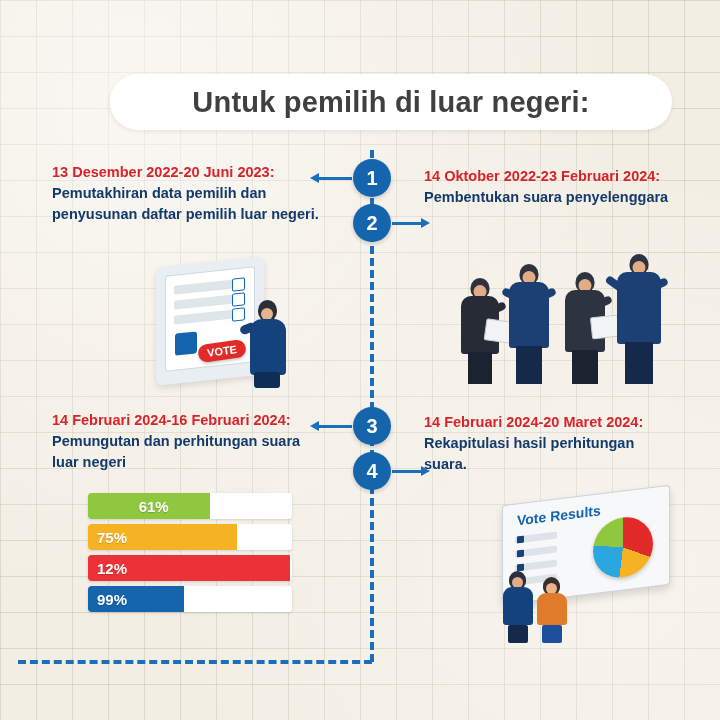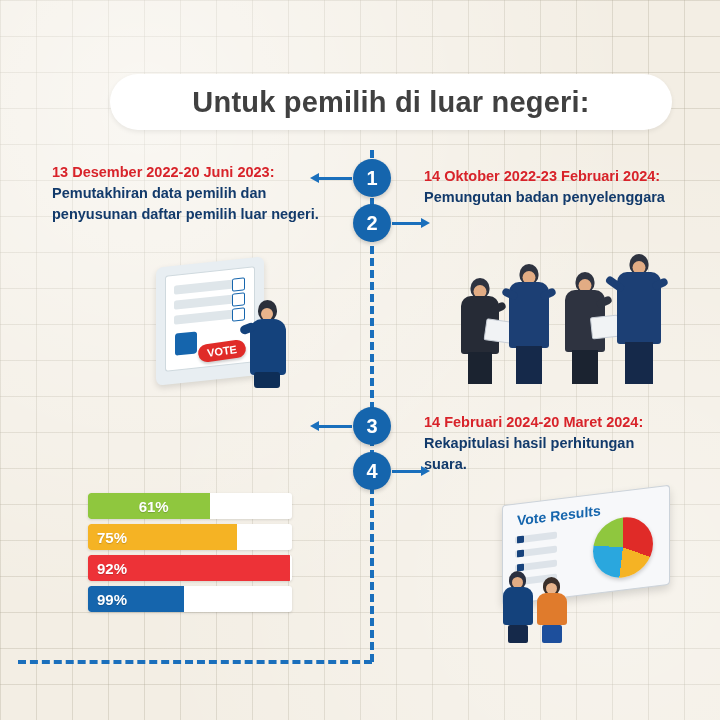--- a/index.html
+++ b/index.html
@@ -306,23 +306,27 @@
   <div class="arrow left a3"></div>
   <div class="arrow right a4"></div>
 
   <div class="tblock t1">
     <span class="hd">13 Desember 2022-20 Juni 2023:</span>
     <span class="bd">Pemutakhiran data pemilih dan penyusunan daftar pemilih luar negeri.</span>
   </div>
 
   <div class="tblock t2">
     <span class="hd">14 Oktober 2022-23 Februari 2024:</span>
-    <span class="bd">Pemungutan badan penyelenggara</span>
-  </div>
-
+    <span class="bd">Pembentukan suara penyelenggara</span>
+  </div>
+
+  <div class="tblock t3">
+    <span class="hd">14 Februari 2024-16 Februari 2024:</span>
+    <span class="bd">Pemungutan dan perhitungan suara luar negeri</span>
+  </div>
 
   <div class="tblock t4">
     <span class="hd">14 Februari 2024-20 Maret 2024:</span>
     <span class="bd">Rekapitulasi hasil perhitungan suara.</span>
   </div>
 
   <div class="ill1">
     <div class="tabletA">
       <div class="screen">
         <div class="row r1"></div>
@@ -385,21 +389,21 @@
         <span class="bar-label">61%</span>
       </div>
     </div>
     <div class="bar-row">
       <div class="bar-fill" style="width:73%; background:#f5b324;">
         <span class="bar-label">75%</span>
       </div>
     </div>
     <div class="bar-row">
       <div class="bar-fill" style="width:99%; background:#ed3237;">
-        <span class="bar-label">92%</span>
+        <span class="bar-label">12%</span>
       </div>
     </div>
     <div class="bar-row">
       <div class="bar-fill" style="width:47%; background:#1565ad;">
         <span class="bar-label">99%</span>
       </div>
     </div>
   </div>
 
   <div class="ill4">

